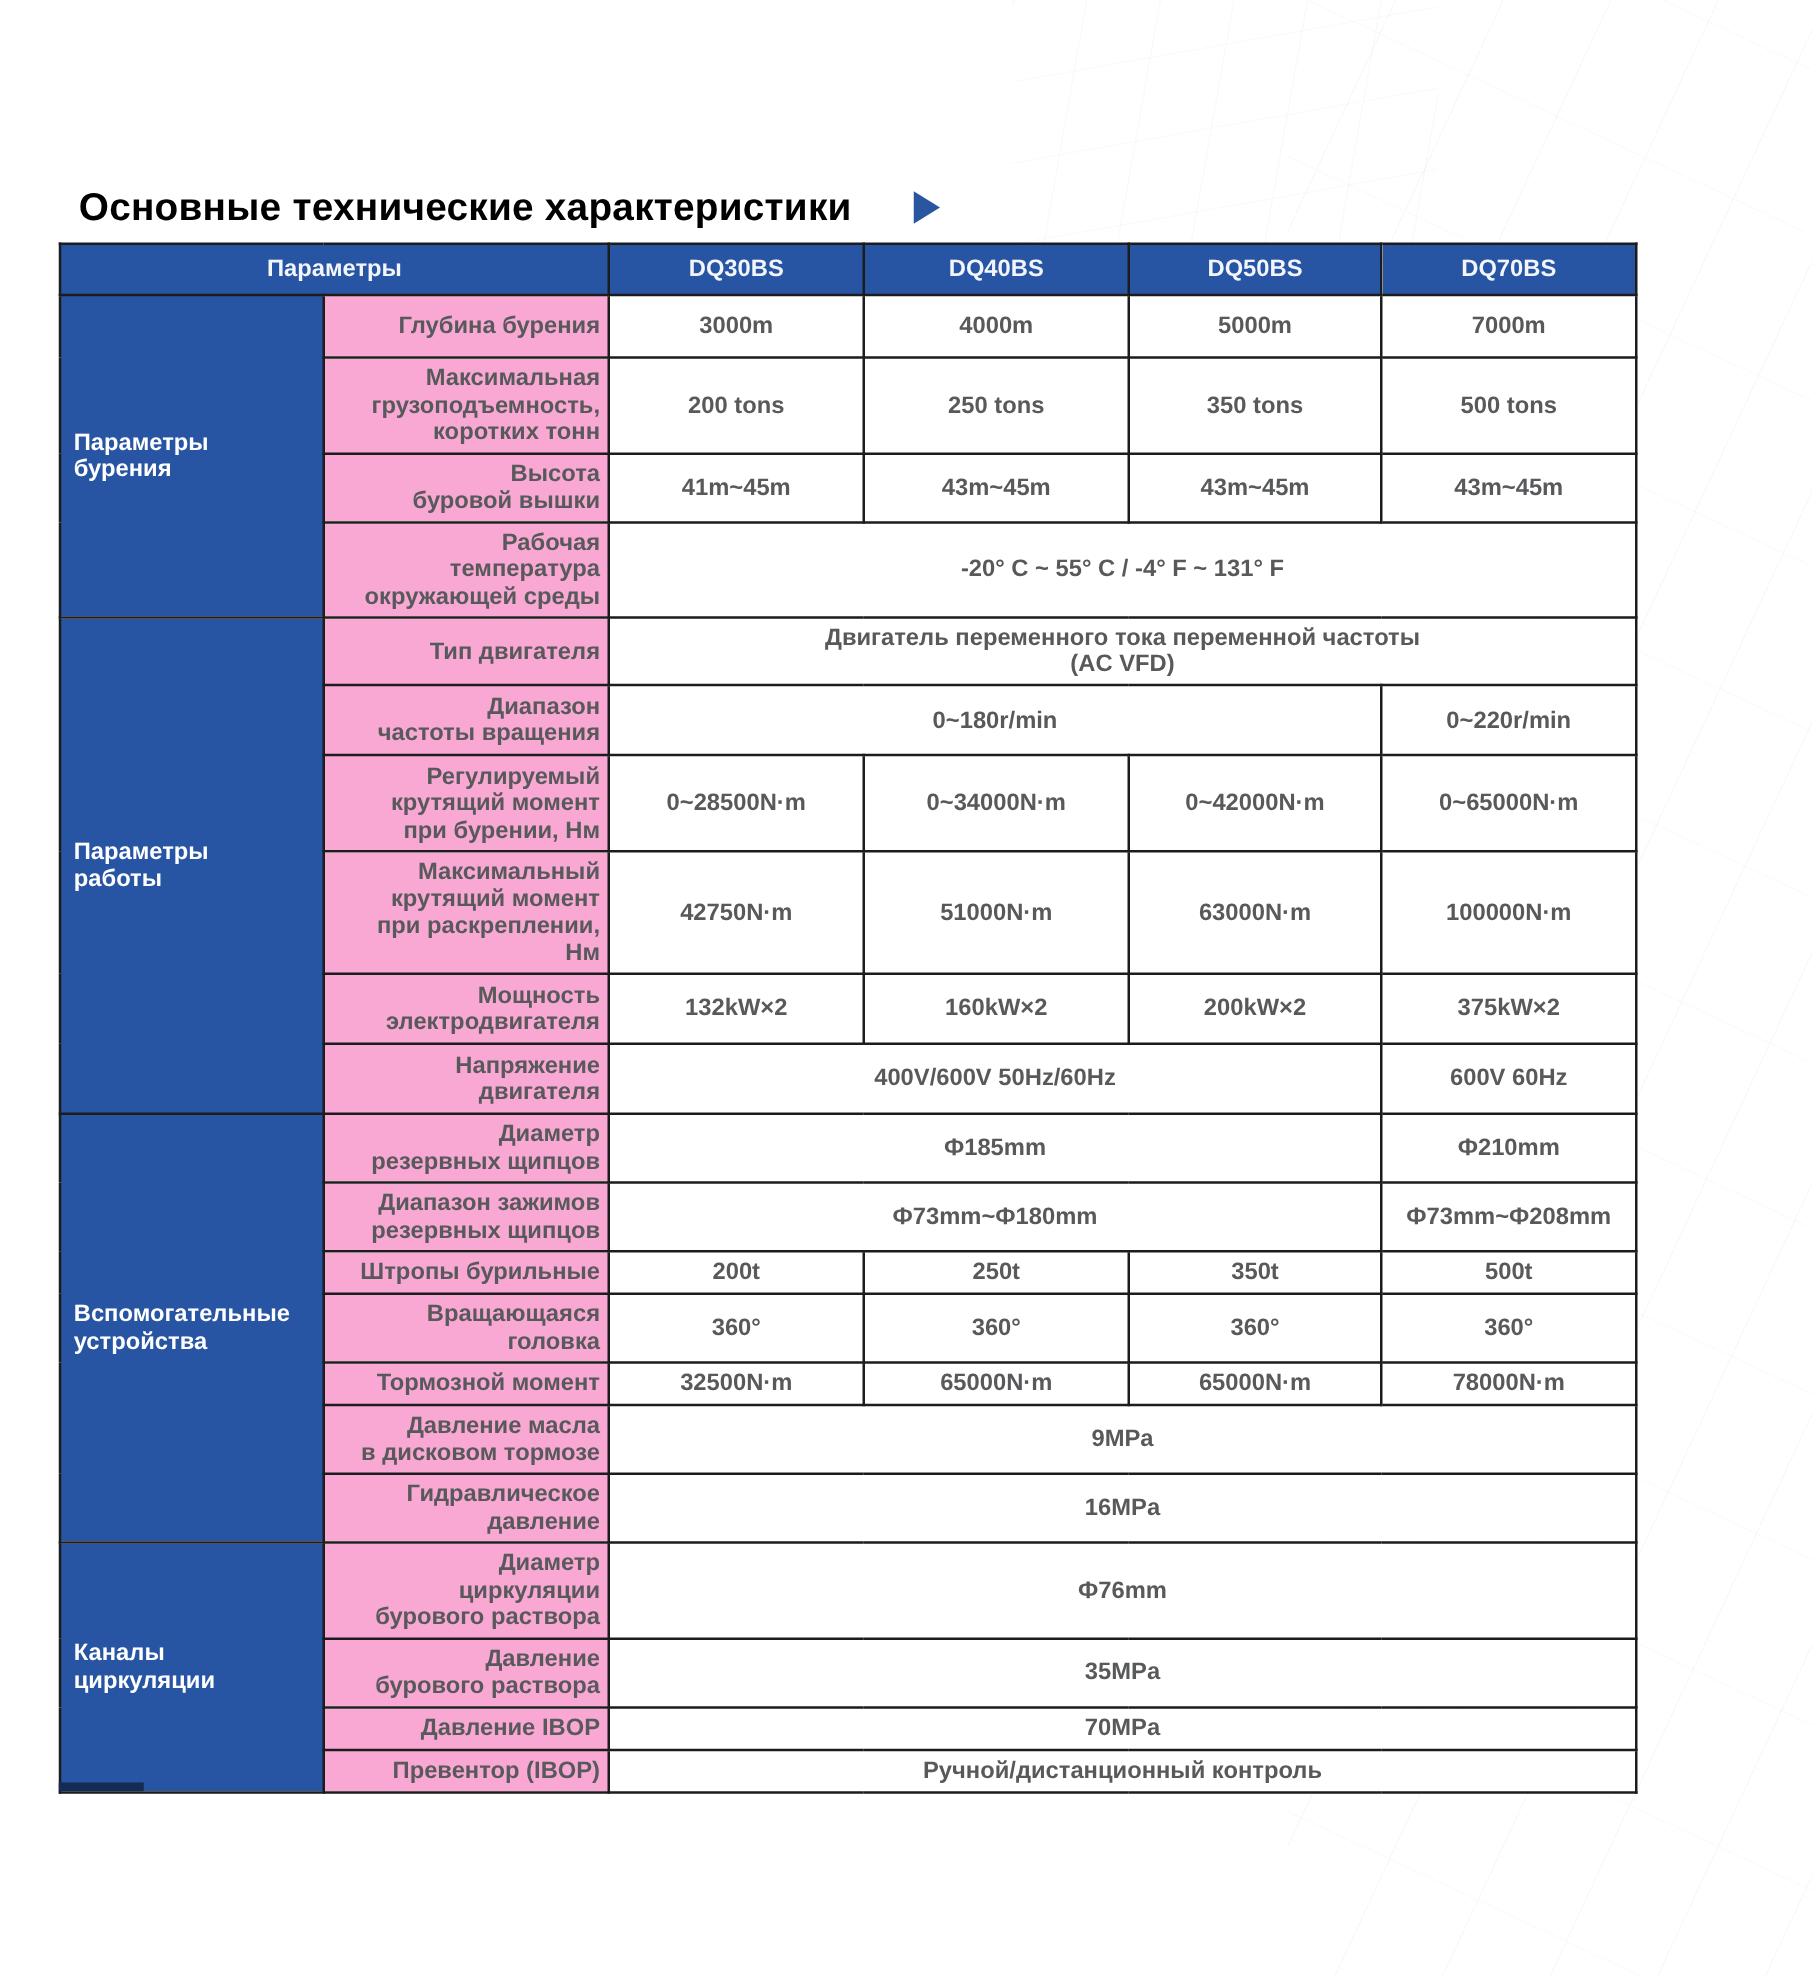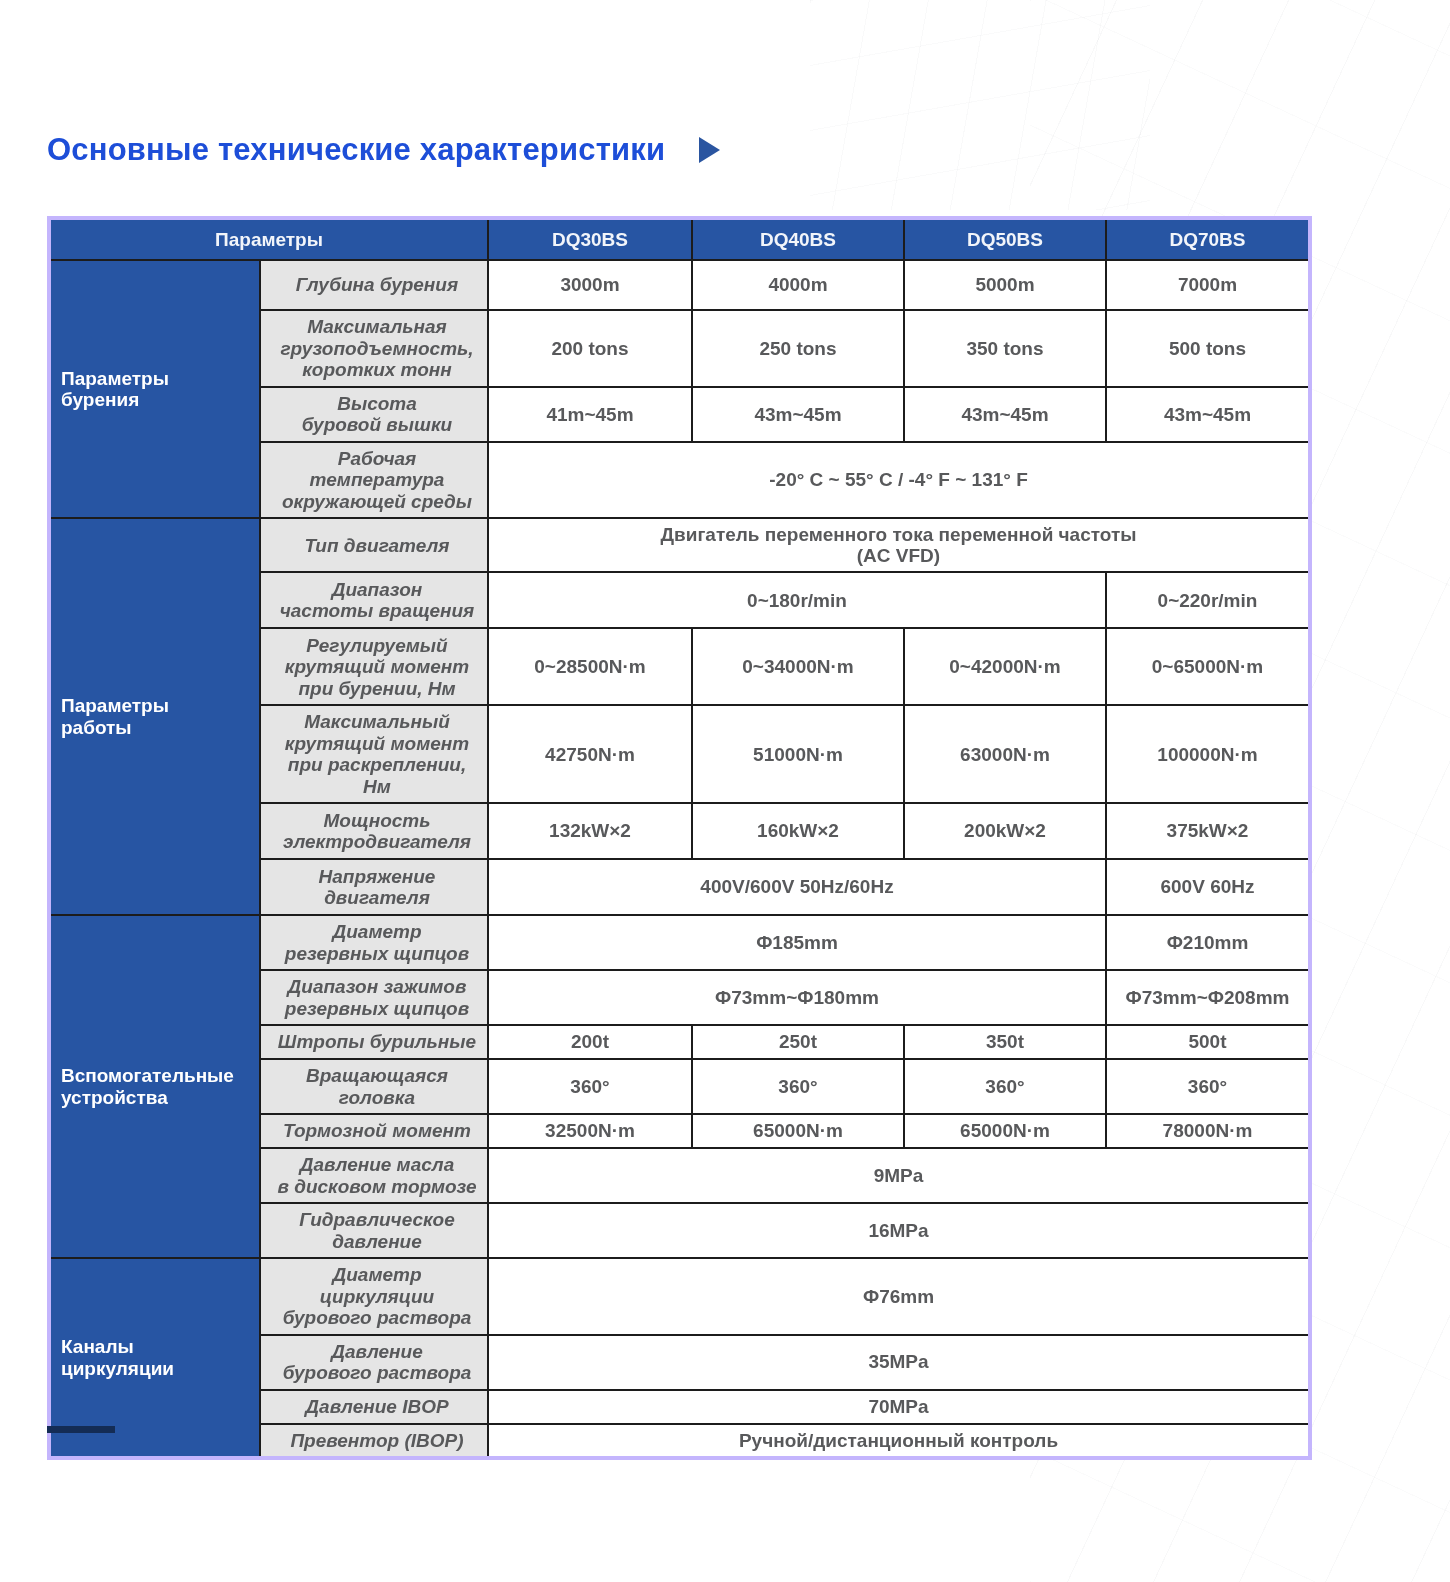--- a/index.html
+++ b/index.html
@@ -26,36 +26,36 @@
       repeating-linear-gradient(170deg, rgba(120,125,135,0.035) 0 1px, transparent 1px 64px);
   }
   .content { position: relative; z-index: 1; }
 
   .title-row {
     position: absolute; left: 47px; top: 132px;
     display: flex; align-items: center; gap: 34px;
   }
   .page-title {
     font-size: 31px; font-weight: bold;
-    color: #1d4ed8; letter-spacing: 0.2px;
-    margin: 0;
+    color: #000000; letter-spacing: 0.2px;
+    margin: 16px;
   }
   .title-arrow {
     width: 0; height: 0; display: inline-block;
     border-left: 21px solid #2a55a0;
     border-top: 13px solid transparent;
     border-bottom: 13px solid transparent;
   }
 
   table.spec-table {
-    position: absolute; left: 47px; top: 216px;
+    position: absolute; left: 47px; top: 194px;
     border-collapse: collapse;
     table-layout: fixed;
     width: 1261px;
-    border: 4px solid #c4b5fd;
+    border: 2px solid #c4b5fd;
   }
   .spec-table th, .spec-table td {
     border: 2px solid #1c1c1c;
     font-weight: bold;
     font-size: 19px;
     line-height: 1.13;
     white-space: pre-line;
     overflow: hidden;
   }
   .spec-table thead th {
@@ -67,26 +67,25 @@
   }
   td.group-cell {
     background: #2755a3;
     color: #ffffff;
     text-align: left;
     vertical-align: middle;
     padding: 4px 6px 4px 10px;
     font-size: 19px;
   }
   td.label-cell {
-    text-align: center;
+    text-align: right;
     vertical-align: middle;
     color: #58595b;
     padding: 5px 6px 5px 12px;
-    background: #e5e5e5;
-    font-style: italic;
+    background: #f9a8d4;
   }
   td.value-cell {
     text-align: center;
     vertical-align: middle;
     color: #58595b;
     padding: 4px 6px;
     background: #ffffff;
   }
   
   tbody tr:nth-child(1)  { height: 50px; }

